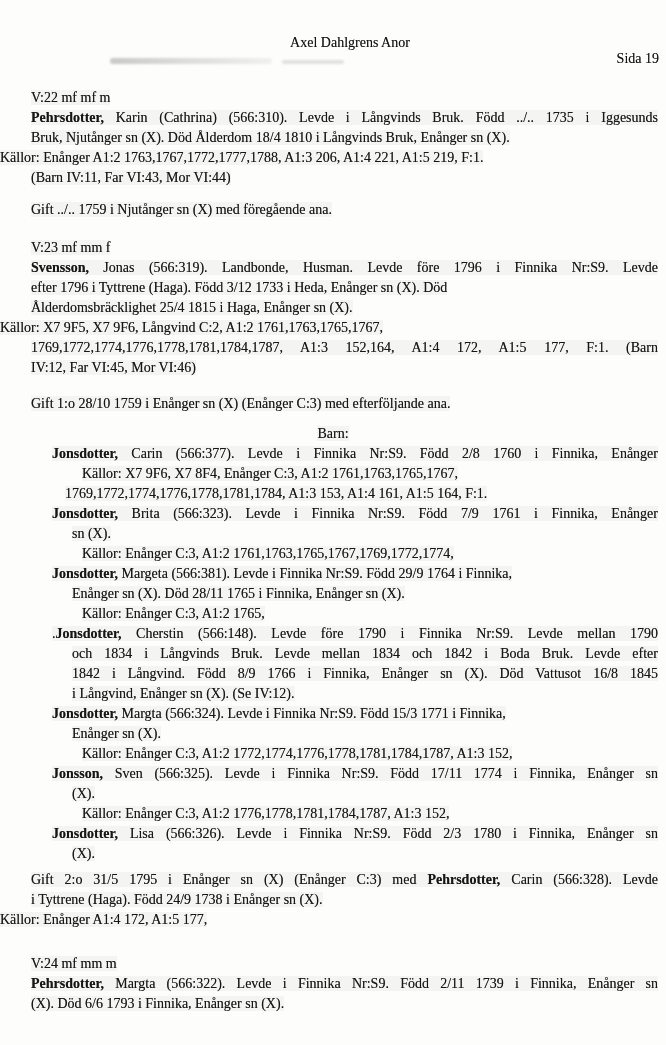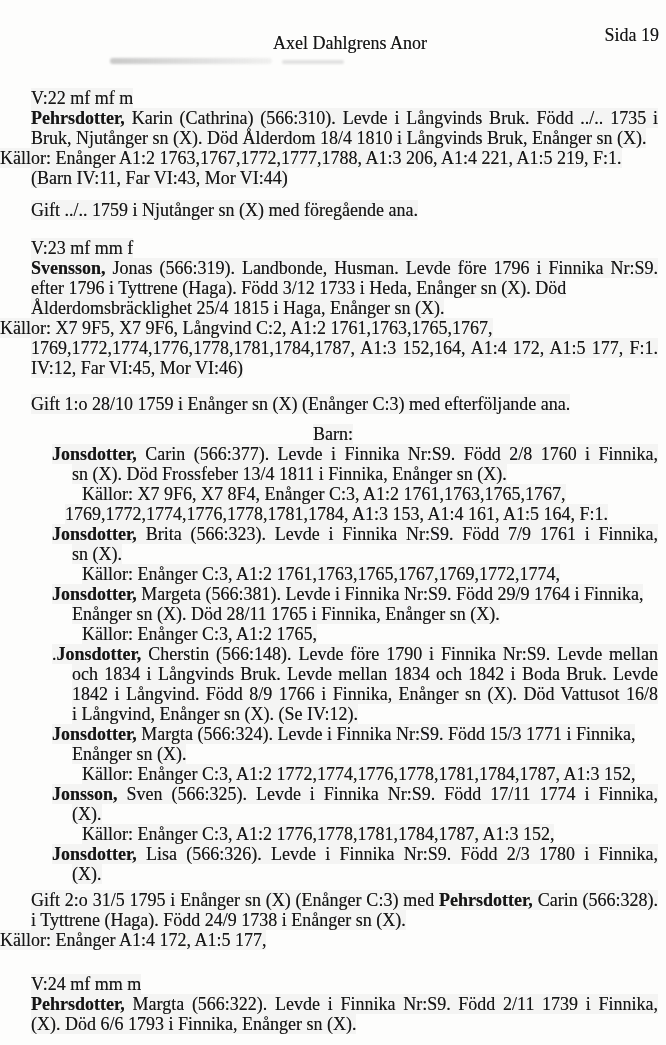--- a/index.html
+++ b/index.html
@@ -3,41 +3,41 @@
 <meta charset="utf-8">
 <style>
   html,body{margin:0;padding:0;background:#e8e8e8;}
   #page{
     position:relative;
     width:666px;height:1045px;
     margin:0 auto;
     background:#fdfdfc;
     overflow:hidden;
     font-family:"Liberation Serif","DejaVu Serif",serif;
-    font-size:18px;
+    font-size:14px;
     line-height:20px;
     color:#161616;
     text-shadow:0 0 0.5px rgba(20,20,20,0.55);
   }
   #header-row{
     position:relative;
     padding-top:33px;
     height:20px;
   }
   #doc-title{
     position:absolute;
     left:calc(50% + 17px);
     transform:translateX(-50%);
     top:33px;
     white-space:nowrap;
   }
   #page-number{
     position:absolute;
     right:7px;
-    top:25px;
+    top:49px;
     white-space:nowrap;
   }
   .smudge{
     position:absolute;
     border-radius:3px;
     filter:blur(1.2px);
   }
   #smudge-1{
     top:58px;left:110px;width:162px;height:6px;
     background:linear-gradient(90deg,rgba(150,150,150,.50),rgba(175,175,175,.30) 70%,rgba(185,185,185,.18));
@@ -94,21 +94,20 @@
       <div class="line code" style="margin-top: 18px;"><span class="seg">V:23 mf mm f</span></div>
       <div class="line main just"><span class="seg b">Svensson,</span><span class="seg"> Jonas (566:319). Landbonde, Husman. Levde före 1796 i Finnika Nr:S9. Levde</span></div>
       <div class="line main"><span class="seg">efter 1796 i Tyttrene (Haga). Född 3/12 1733 i Heda, Enånger sn (X). Död</span></div>
       <div class="line main"><span class="seg">Ålderdomsbräcklighet 25/4 1815 i Haga, Enånger sn (X).</span></div>
       <div class="line mainsrc"><span class="seg">Källor: X7 9F5, X7 9F6, Långvind C:2, A1:2 1761,1763,1765,1767,</span></div>
       <div class="line main just"><span class="seg">1769,1772,1774,1776,1778,1781,1784,1787, A1:3 152,164, A1:4 172, A1:5 177, F:1. (Barn</span></div>
       <div class="line main"><span class="seg">IV:12, Far VI:45, Mor VI:46)</span></div>
       <div class="line gift" style="margin-top: 16px;"><span class="seg">Gift 1:o 28/10 1759 i Enånger sn (X) (Enånger C:3) med efterföljande ana.</span></div>
       <div class="line center" style="margin-top: 10px;"><span class="seg">Barn:</span></div>
       <div class="line child just"><span class="seg b">Jonsdotter,</span><span class="seg"> Carin (566:377). Levde i Finnika Nr:S9. Född 2/8 1760 i Finnika, Enånger</span></div>
-      <div class="line childcont"><span class="seg">sn (X). Död Frossfeber 13/4 1811 i Finnika, Enånger sn (X).</span></div>
       <div class="line childsrc"><span class="seg">Källor: X7 9F6, X7 8F4, Enånger C:3, A1:2 1761,1763,1765,1767,</span></div>
       <div class="line childsrccont"><span class="seg">1769,1772,1774,1776,1778,1781,1784, A1:3 153, A1:4 161, A1:5 164, F:1.</span></div>
       <div class="line child just"><span class="seg b">Jonsdotter,</span><span class="seg"> Brita (566:323). Levde i Finnika Nr:S9. Född 7/9 1761 i Finnika, Enånger</span></div>
       <div class="line childcont"><span class="seg">sn (X).</span></div>
       <div class="line childsrc"><span class="seg">Källor: Enånger C:3, A1:2 1761,1763,1765,1767,1769,1772,1774,</span></div>
       <div class="line child"><span class="seg b">Jonsdotter,</span><span class="seg"> Margeta (566:381). Levde i Finnika Nr:S9. Född 29/9 1764 i Finnika,</span></div>
       <div class="line childcont"><span class="seg">Enånger sn (X). Död 28/11 1765 i Finnika, Enånger sn (X).</span></div>
       <div class="line childsrc"><span class="seg">Källor: Enånger C:3, A1:2 1765,</span></div>
       <div class="line child just"><span class="seg">.</span><span class="seg b">Jonsdotter,</span><span class="seg"> Cherstin (566:148). Levde före 1790 i Finnika Nr:S9. Levde mellan 1790</span></div>
       <div class="line childcont just"><span class="seg">och 1834 i Långvinds Bruk. Levde mellan 1834 och 1842 i Boda Bruk. Levde efter</span></div>

